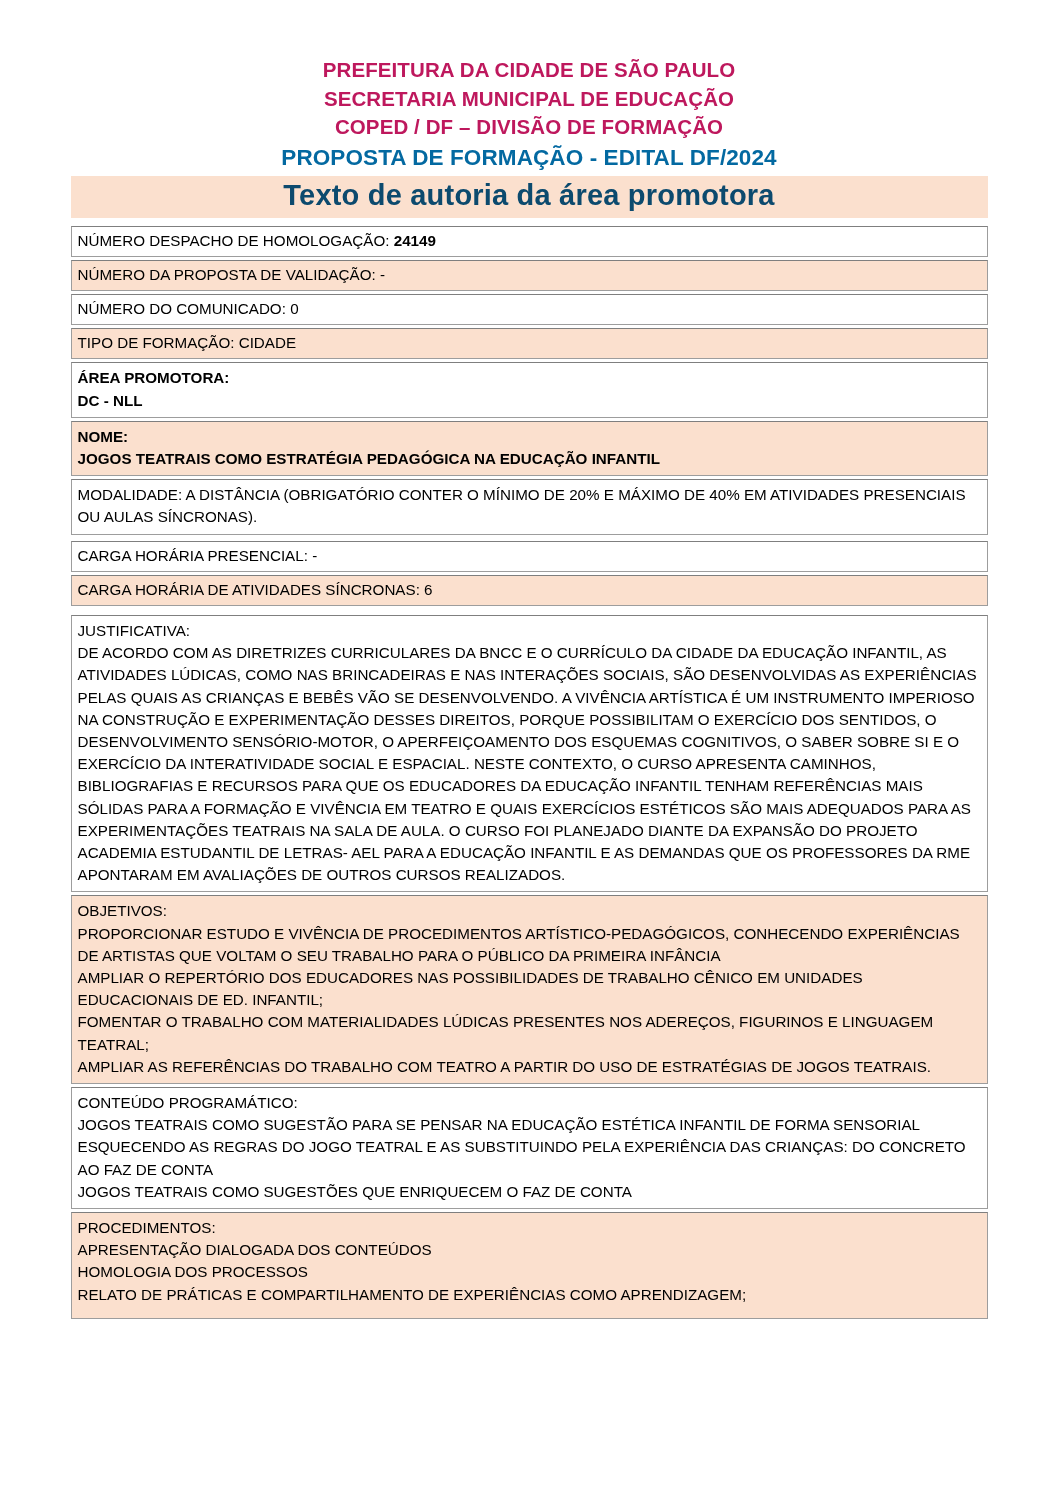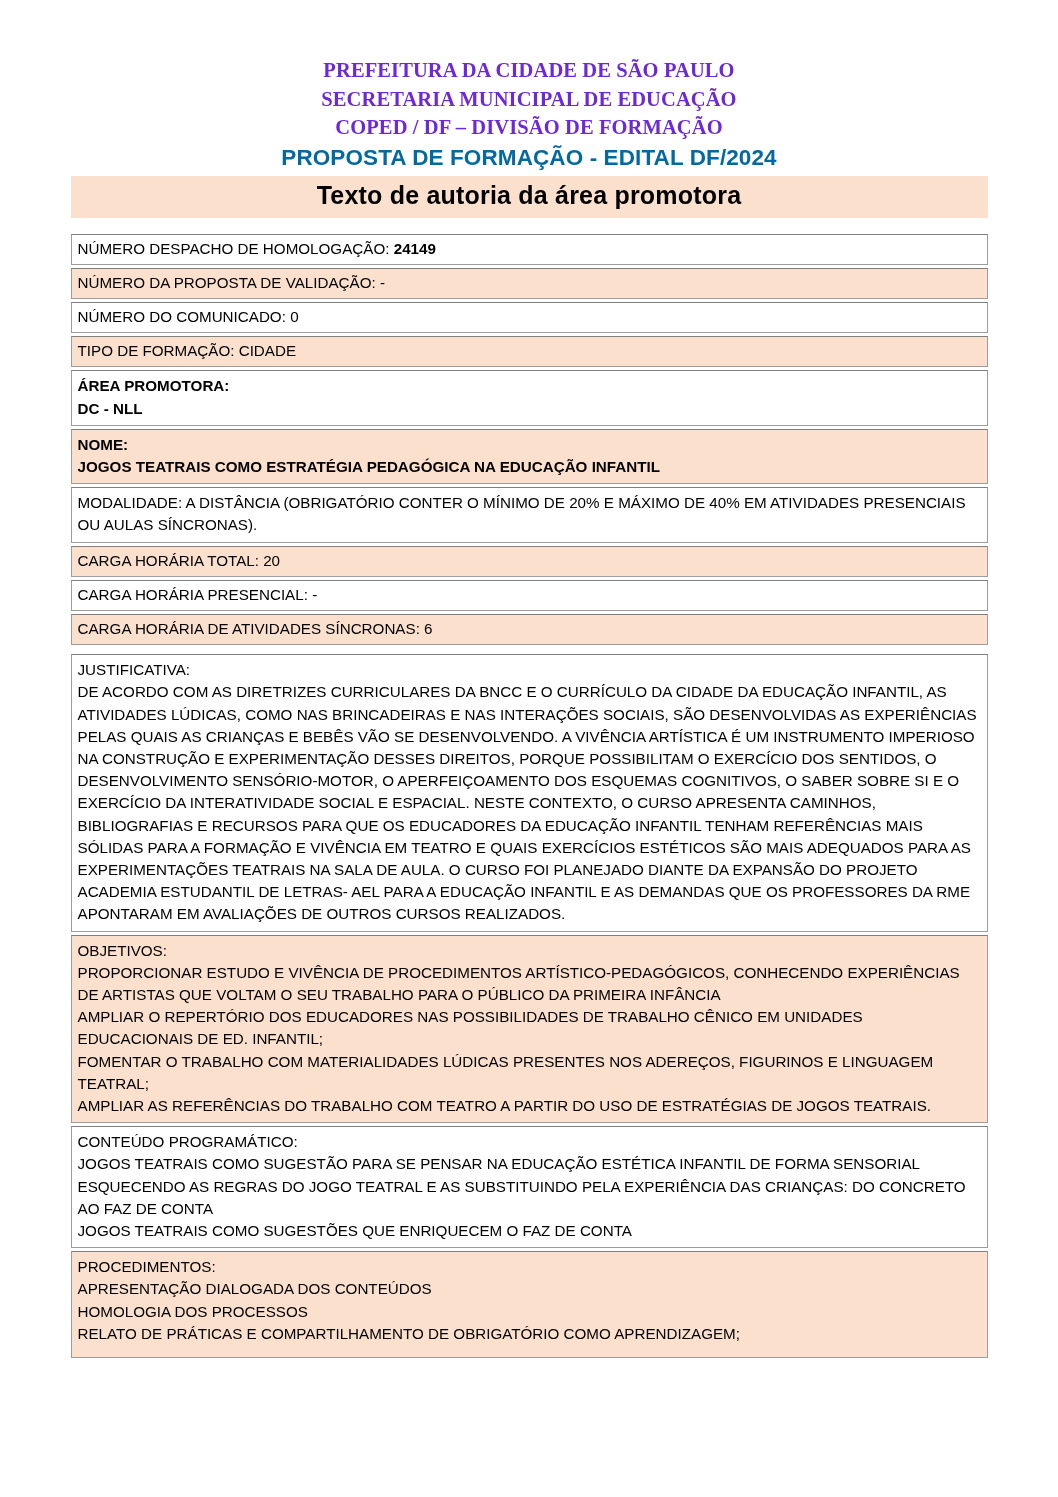--- a/index.html
+++ b/index.html
@@ -27,54 +27,53 @@
   
   .doc-header {
     padding-top: 56px;
     text-align: center;
   }
   .doc-header .hline {
     font-size: 20.5px;
     font-weight: bold;
     line-height: 28.5px;
     letter-spacing: 0.1px;
-    color: #6d28d9;
+    color: #be185d;
     white-space: nowrap;
-    font-family: Liberation Serif, serif;
   }
   .doc-header .hline-big {
     font-size: 22.5px;
     font-weight: bold;
     line-height: 31px;
     letter-spacing: 0.1px;
     color: #0369a1;
     white-space: nowrap;
   }
 
   
   .banner {
     margin: 3px auto 0 auto;
     width: 917px;
     background: #FBE0CE;
     text-align: center;
     padding: 4px 0 7px 0;
     box-sizing: border-box;
   }
   .banner-title {
-    font-size: 25px;
+    font-size: 29px;
     font-weight: bold;
-    color: #000000;
+    color: #0c4a6e;
     line-height: 31px;
     letter-spacing: 0.2px;
   }
 
   
   .tbl {
     width: 917px;
-    margin: 16px auto;
+    margin: 8px auto;
     border-collapse: separate;
     border-spacing: 0 0;
     table-layout: fixed;
   }
   .tbl td.cell {
     border: 1px solid #9d9d9d;
     border-top: 1px solid #7f7f7f;
     padding: 4px 6px 5px 6px;
     vertical-align: top;
     font-size: 15.2px;
@@ -191,23 +190,20 @@
 
       <tr>
         <td class="cell">
           <div class="para">MODALIDADE: A DISTÂNCIA (OBRIGATÓRIO CONTER O MÍNIMO DE 20% E MÁXIMO DE 40% EM ATIVIDADES PRESENCIAIS OU AULAS SÍNCRONAS).</div>
         </td>
       </tr>
       <tr class="row-spacer">
           <td></td>
         </tr>
 
-      <tr class="shaded">
-        <td class="cell tight">CARGA HORÁRIA TOTAL: 20</td>
-      </tr>
       <tr class="row-spacer">
           <td></td>
         </tr>
 
       <tr>
         <td class="cell tight">CARGA HORÁRIA PRESENCIAL:  -</td>
       </tr>
       <tr class="row-spacer">
           <td></td>
         </tr>
@@ -260,20 +256,20 @@
       </tr>
       <tr class="row-spacer">
           <td></td>
         </tr>
 
       <tr class="shaded">
         <td class="cell big-block" style="padding-bottom:12px;">
           <div class="para">PROCEDIMENTOS:</div>
           <div class="para">APRESENTAÇÃO DIALOGADA DOS CONTEÚDOS</div>
           <div class="para">HOMOLOGIA DOS PROCESSOS</div>
-          <div class="para">RELATO DE PRÁTICAS E COMPARTILHAMENTO DE OBRIGATÓRIO COMO APRENDIZAGEM;</div>
+          <div class="para">RELATO DE PRÁTICAS E COMPARTILHAMENTO DE EXPERIÊNCIAS COMO APRENDIZAGEM;</div>
         </td>
       </tr>
 
     </tbody>
   </table>
 
 </div>
 
 </body></html>

